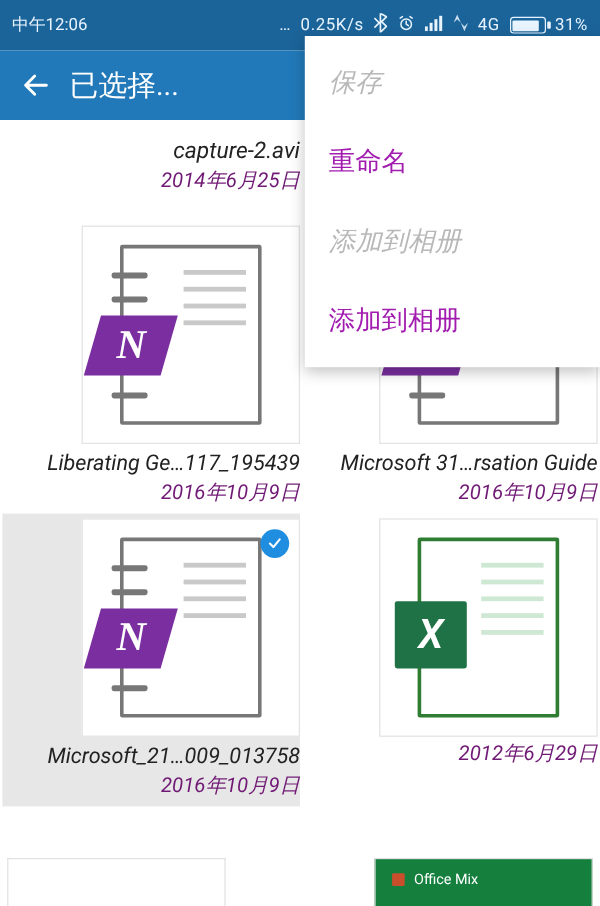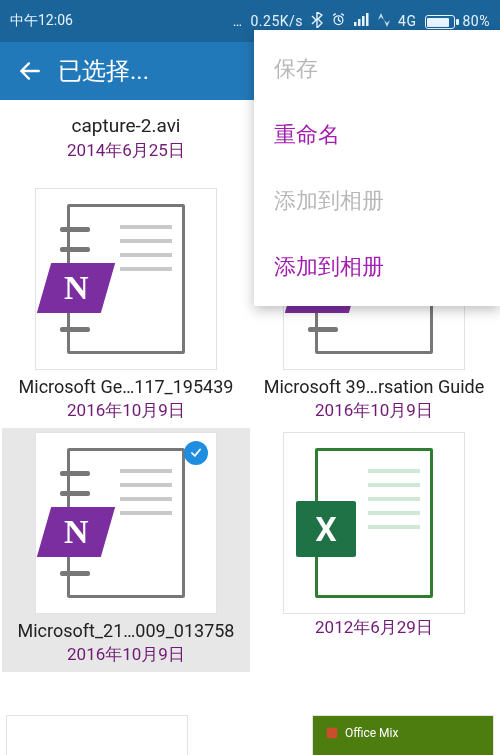--- a/index.html
+++ b/index.html
@@ -6,23 +6,23 @@
   html, body { width: 500px; height: 755px; font-family: -apple-system, "Segoe UI", Roboto, sans-serif; overflow: hidden; background: #fff; }
   .statusbar { background:#1b649a; color:#e8f4ff; height:42px; display:flex; align-items:center; justify-content:space-between; padding:0 10px; font-size:14px; }
   .statusbar .left { display:flex; gap:4px; align-items:center; }
   .statusbar .right { display:flex; gap:8px; align-items:center; letter-spacing:0.5px; }
   .actionbar { background:#2279b9; color:#ffffff; height:58px; display:flex; align-items:center; padding:0 10px 0 16px; position:relative; }
   .back { width:28px; height:28px; display:flex; align-items:center; justify-content:center; }
   .title { font-size:24px; margin-left:14px; flex:1; white-space:nowrap; overflow:hidden; text-overflow:ellipsis; }
   .share { width:36px; height:36px; display:flex; align-items:center; justify-content:center; }
   .menu { position:absolute; top:30px; right:0; width:246px; background:#fff; box-shadow:0 4px 12px rgba(0,0,0,.25); z-index:20; padding:6px 0; }
   .menu .item { padding:18px 20px; font-size:22px; color:#a21caf; }
-  .menu .item.disabled { color:#b8b8b8; }
+  .menu .item.disabled { color:#b8b8b8;font-style:italic; }
   .grid { padding:4px 2px 0; display:flex; flex-wrap:wrap; }
-  .cell { width:50%; display:flex; flex-direction:column; align-items:center; padding:4px 0 6px; position:relative; }
+  .cell { width:50%; display:flex; flex-direction:column; align-items:flex-end; padding:4px 0 6px; position:relative;font-style:italic; }
   .cell.selected { background:#e7e7e7; }
   .thumb { width:182px; height:182px; border:1px solid #e2e2e2; background:#fff; display:flex; align-items:center; justify-content:center; position:relative; }
   .check { position:absolute; top:8px; right:8px; width:24px; height:24px; background:#1f8de0; border-radius:50%; display:flex; align-items:center; justify-content:center; }
   .check svg { width:14px; height:14px; }
   .fname { font-size:18px; color:#222; margin-top:6px; text-align:center; max-width:240px; white-space:nowrap; overflow:hidden; text-overflow:ellipsis; }
   .fdate { font-size:17px; color:#701a75; margin-top:2px; }
   .topcell .fname { font-size:19px; }
   .firstcell { height:80px; }
   
   .docpage { width:118px; height:150px; border:3px solid #777; border-radius:2px; position:relative; background:#fff; }
@@ -32,21 +32,21 @@
   .docpage.green .lines span { background:#cfe8d4; }
   .binder { position:absolute; left:-10px; top:12px; bottom:12px; width:30px; display:flex; flex-direction:column; justify-content:space-around; }
   .binder i { display:block; height:5px; background:#777; border-radius:2px; }
   .badge { position:absolute; left:-26px; top:56px; width:64px; height:50px; transform:skewX(-16deg); display:flex; align-items:center; justify-content:center; }
   .badge.purple { background:#7b2ea0; }
   .badge.green { background:#1f7246; transform:none; border-radius:2px; width:60px; height:56px; left:-22px; top:50px; }
   .badge span { transform:skewX(16deg); color:#fff; font-size:34px; font-weight:700; font-family:Georgia,serif; }
   .badge.green span { transform:none; font-family:inherit; font-weight:600; }
   .bottomstrip { position:absolute; bottom:0; left:0; right:0; display:flex; justify-content:space-between; padding:0 6px; }
   .peek { width:182px; height:40px; border:1px solid #e2e2e2; border-bottom:none; background:#fff; }
-  .peek.dark { background:#4d7c0f; display:flex; align-items:flex-start; padding:10px 12px; color:#fff; font-size:12px; gap:6px; }
+  .peek.dark { background:#15803d; display:flex; align-items:flex-start; padding:10px 12px; color:#fff; font-size:12px; gap:6px; }
   .battery-shell { display:inline-block; width:30px; height:14px; border:1.6px solid #e8f4ff; border-radius:3px; position:relative; vertical-align:middle; }
   .battery-shell::after { content:""; position:absolute; right:-5px; top:3px; width:3px; height:6px; background:#e8f4ff; border-radius:1px; }
   .battery-fill { position:absolute; left:1.5px; top:1.5px; bottom:1.5px; width:80%; background:#e8f4ff; border-radius:1px; }
 </style>
 </head>
 <body>
 
 <div class="statusbar">
   <div class="left">
     <span>中午12:06</span>
@@ -73,21 +73,21 @@
           <rect x="12" y="0" width="2.5" height="13" fill="#e8f4ff"></rect>
         </svg>
     </span>
     <span>
       <svg width="12" height="14" viewBox="0 0 12 14" fill="#e8f4ff">
           <path d="M3 14V4L0 7l3-7 3 7-3-3v10zM9 0v10l3-3-3 7-3-7 3 3V0z" opacity=".85"></path>
         </svg>
     </span>
     <span>4G</span>
     <span><span class="battery-shell"><span class="battery-fill"></span></span></span>
-    <span>80%</span>
+    <span>31%</span>
   </div>
 </div>
 
 <div class="actionbar">
   <div class="back">
     <svg width="26" height="26" viewBox="0 0 24 24" fill="none">
         <path d="M20 12H4m0 0l7-7M4 12l7 7" stroke="#fff" stroke-width="2.2" stroke-linecap="round" stroke-linejoin="round"></path>
       </svg>
   </div>
   <div class="title">已选择...</div>
@@ -131,21 +131,21 @@
             <span></span>
             <span></span>
             <span></span>
             <span></span>
           </div>
           <div class="badge purple">
             <span>N</span>
           </div>
         </div>
     </div>
-    <div class="fname">Microsoft Ge…117_195439</div>
+    <div class="fname">Liberating Ge…117_195439</div>
     <div class="fdate">2016年10月9日</div>
   </div>
   <div class="cell">
     <div class="thumb">
       <div class="docpage">
           <div class="binder">
             <i></i>
             <i></i>
             <i></i>
             <i></i>
@@ -156,21 +156,21 @@
             <span></span>
             <span></span>
             <span></span>
             <span></span>
           </div>
           <div class="badge purple">
             <span>N</span>
           </div>
         </div>
     </div>
-    <div class="fname">Microsoft 39…rsation Guide</div>
+    <div class="fname">Microsoft 31…rsation Guide</div>
     <div class="fdate">2016年10月9日</div>
   </div>
 
   <div class="cell selected">
     <div class="thumb">
       <div class="docpage">
           <div class="binder">
             <i></i>
             <i></i>
             <i></i>

